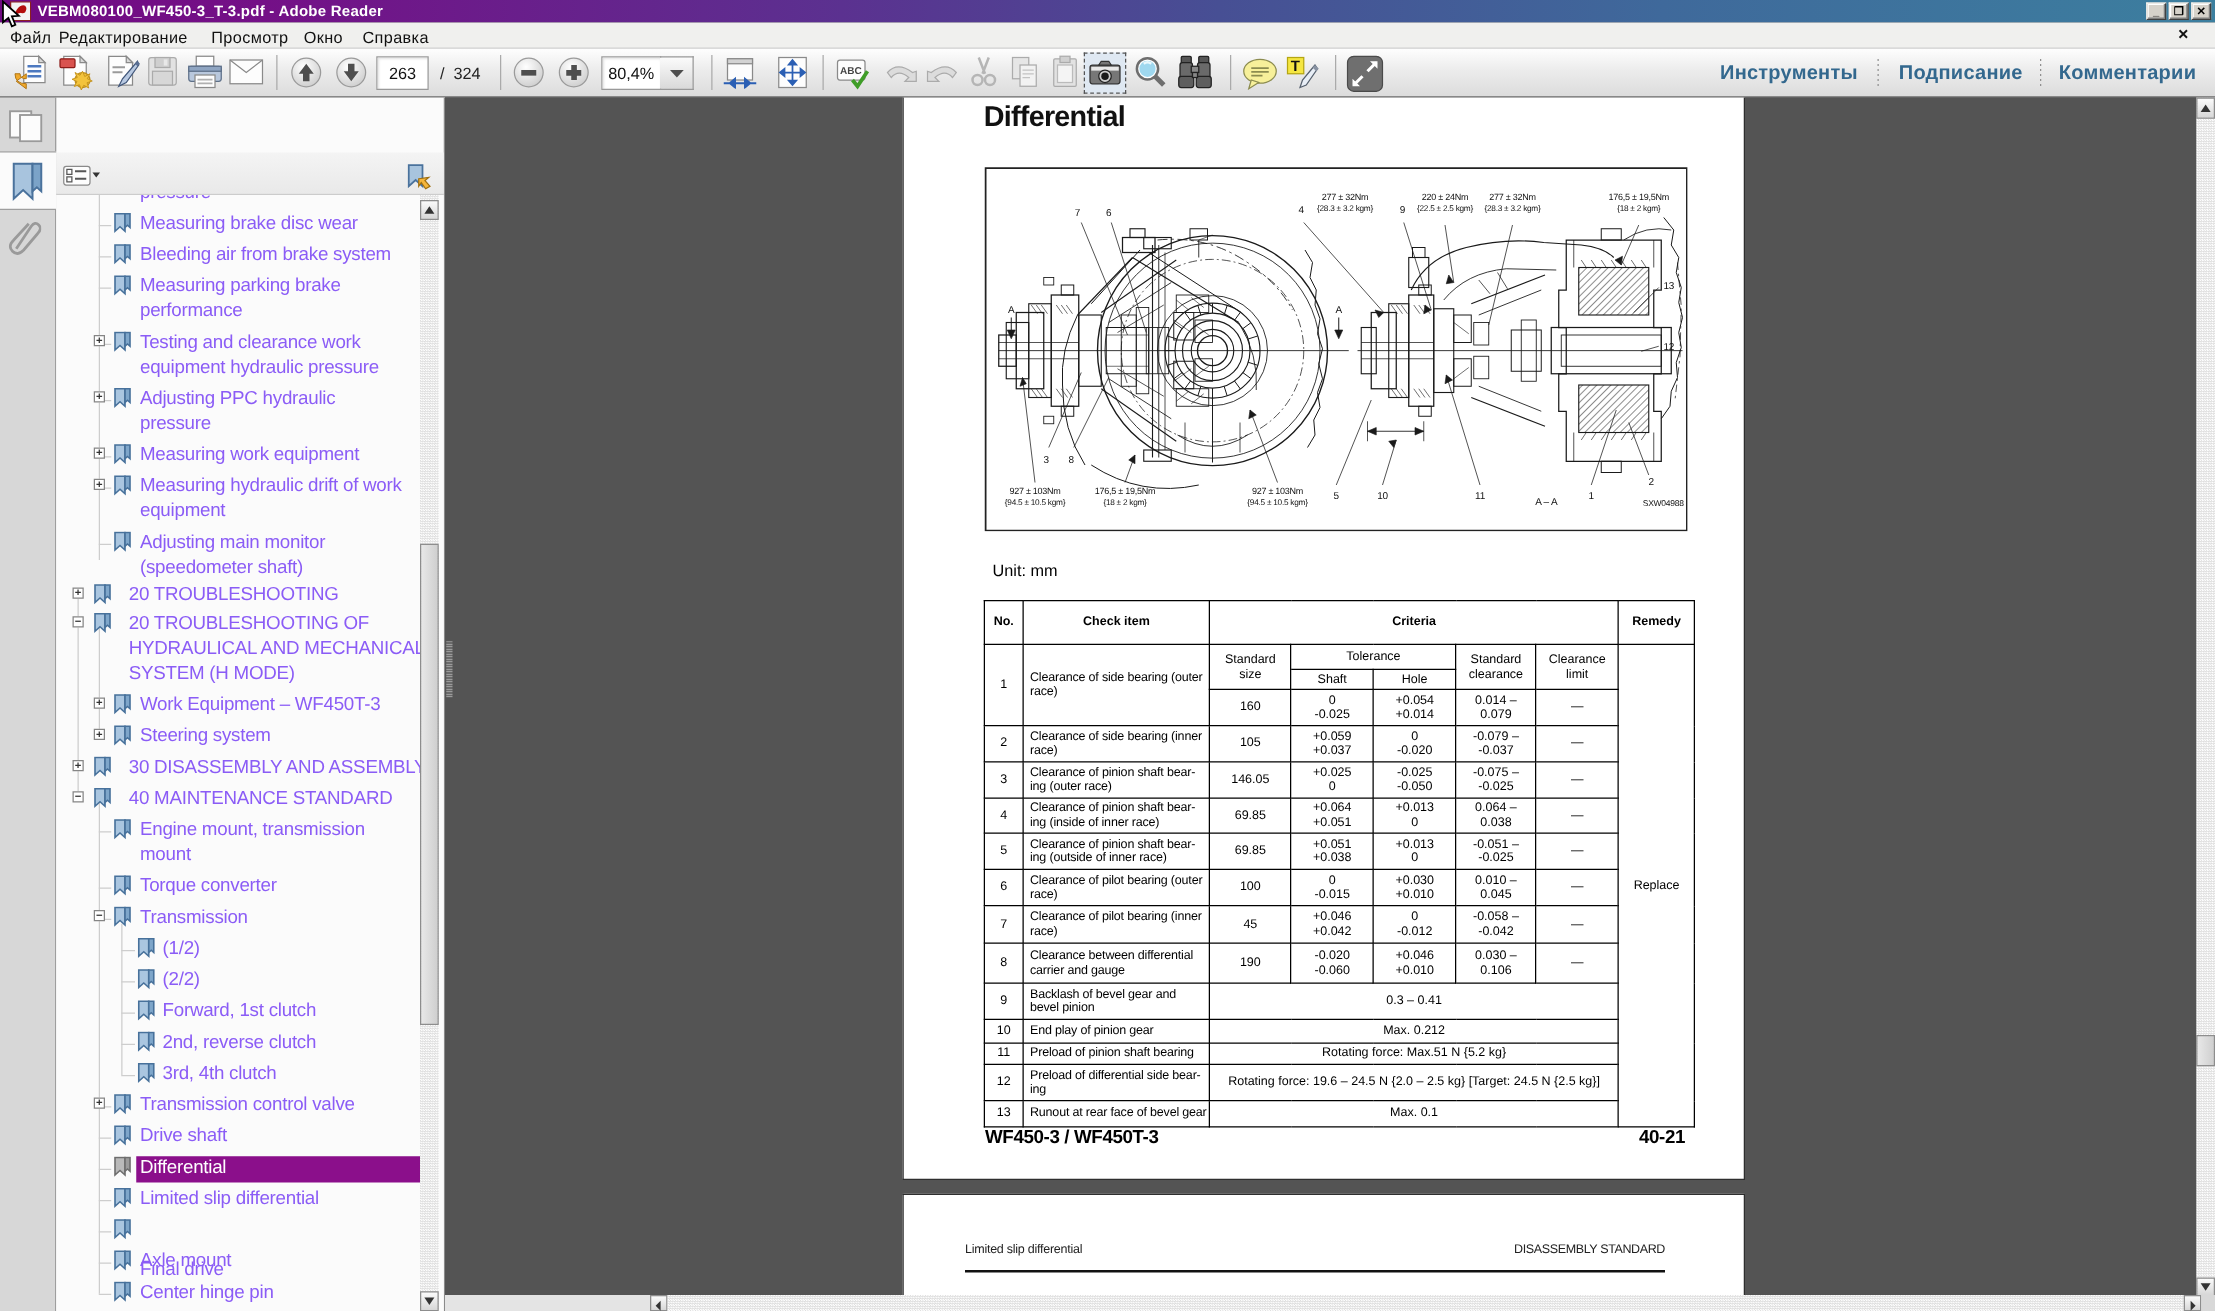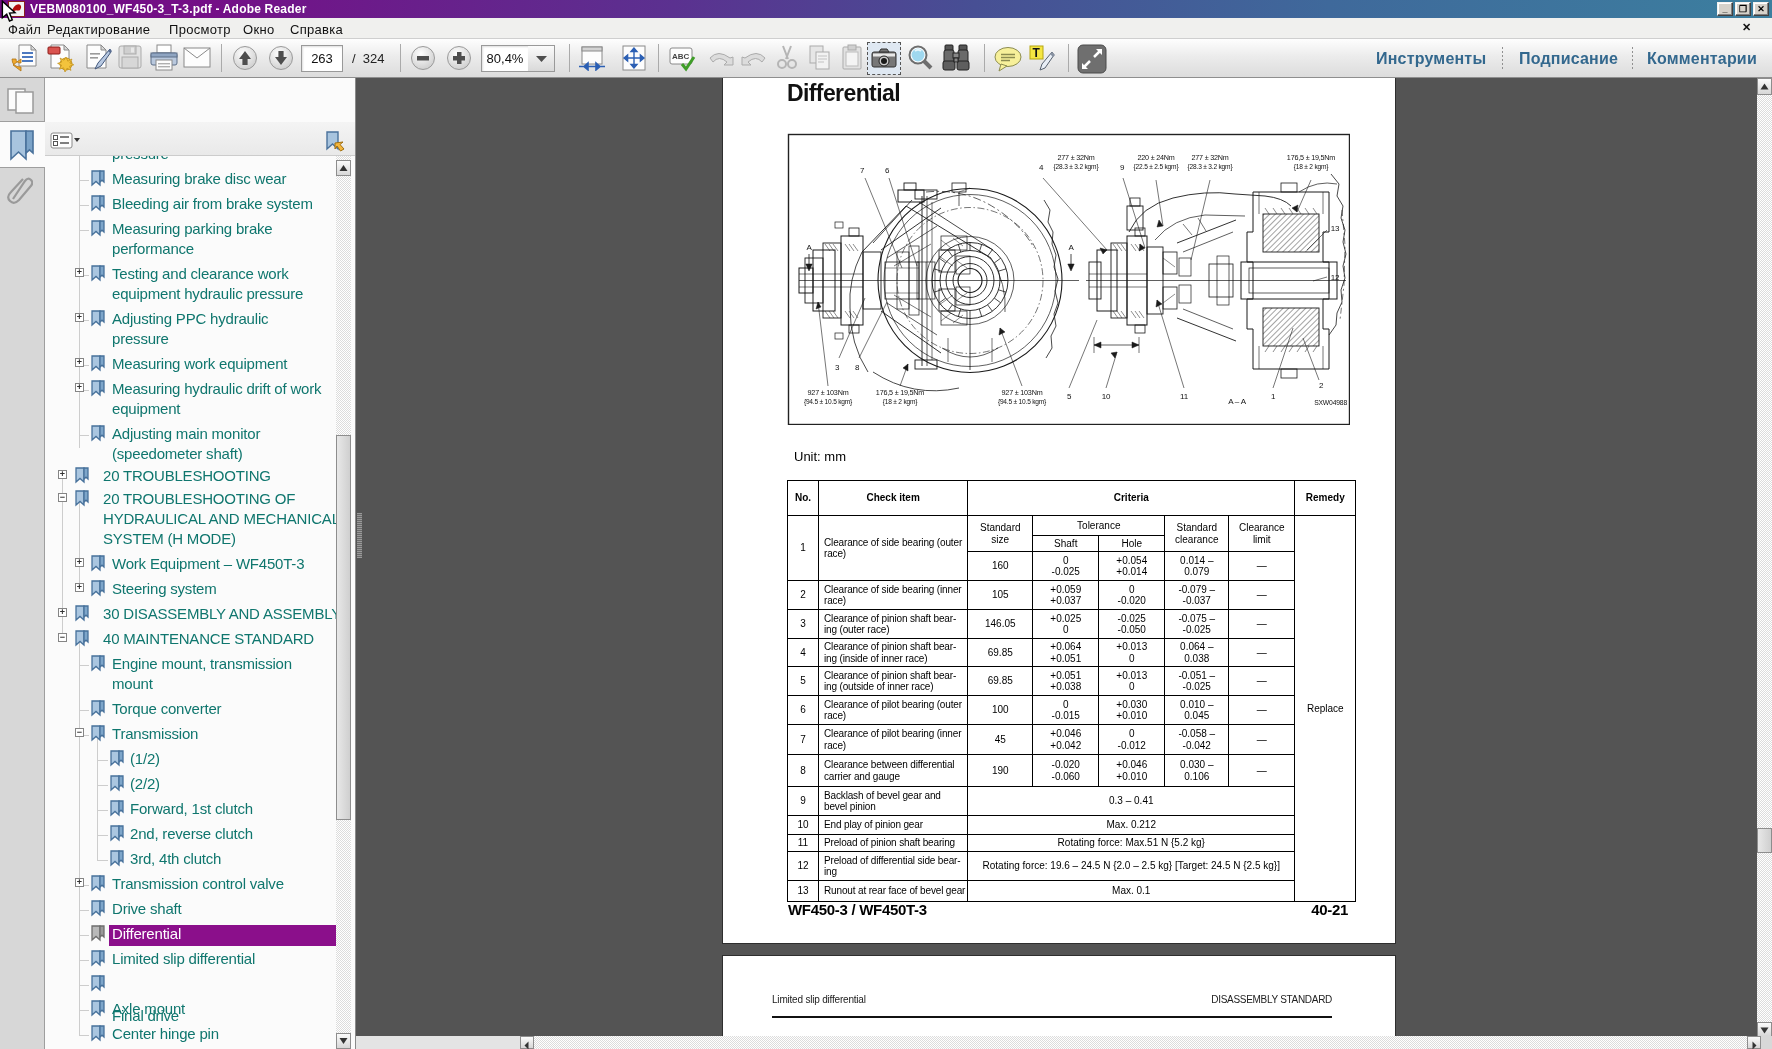--- a/index.html
+++ b/index.html
@@ -21,21 +21,21 @@
 .dotsep{position:absolute;top:8px;width:1px;height:24px;background-image:repeating-linear-gradient(#909090 0 2px,transparent 2px 4px)}
 
 #strip{left:0;top:78px;width:45px;height:971px;background:#d7d7d7;border-right:1px solid #9e9e9e}
 #striptab{left:0;top:121px;width:45px;height:47px;background:#fbfbfb;border:1px solid #9e9e9e;border-left:none;border-right:none}
 
 #sidebar{left:45px;top:78px;width:311px;height:971px;background:#fbfbfb;border-right:1px solid #8a8a8a}
 #sbhead{left:0;top:0;width:310px;height:44px;background:linear-gradient(#f8f8f8,#e6e6e6);border-bottom:1px solid #c4c4c4;font-size:15px;font-weight:bold;color:#222}
 #sbopts{left:0;top:44px;width:310px;height:34px;background:linear-gradient(#f4f4f4,#e9e9e9);border-bottom:1px solid #cccccc}
 .sbtn{position:absolute;width:22px;height:19px;background:linear-gradient(#fdfdfd,#dedede);border:1px solid #9a9a9a;border-radius:2px}
 #tree{left:0;top:78px;width:310px;height:893px;background:#fbfbfb;overflow:hidden}
-.ti{position:absolute;font-size:15px;line-height:19px;color:#0f766e;white-space:nowrap;letter-spacing:-0.2px}
+.ti{position:absolute;font-size:15px;line-height:19px;color:#8b5cf6;white-space:nowrap;letter-spacing:-0.2px}
 .hl{color:#fff}
 .exp{position:absolute;width:9px;height:9px;background:#fff;border:1px solid #858585;font-size:9px;line-height:7px;text-align:center;color:#333;font-weight:bold}
 
 .dither{background:repeating-conic-gradient(#ffffff 0% 25%,#dcdcdc 0% 50%) 0 0/2px 2px}
 .sarrow{position:absolute;background:linear-gradient(#fbfbfb,#d7d7d7);border:1px solid #8d8d8d;text-align:center;color:#222}
 .thumb{position:absolute;background:linear-gradient(90deg,#e8e8e8,#cfcfcf);border:1px solid #8d8d8d}
 
 #doc{left:356px;top:78px;width:1416px;height:971px;background:#545454}
 #page1{position:absolute;left:366px;top:0;width:674px;height:866px;background:#fff;border:1px solid #2e2e2e;border-top:none}
 #page2{position:absolute;left:366px;top:877px;width:674px;height:81px;background:#fff;border:1px solid #2e2e2e;border-bottom:none}

